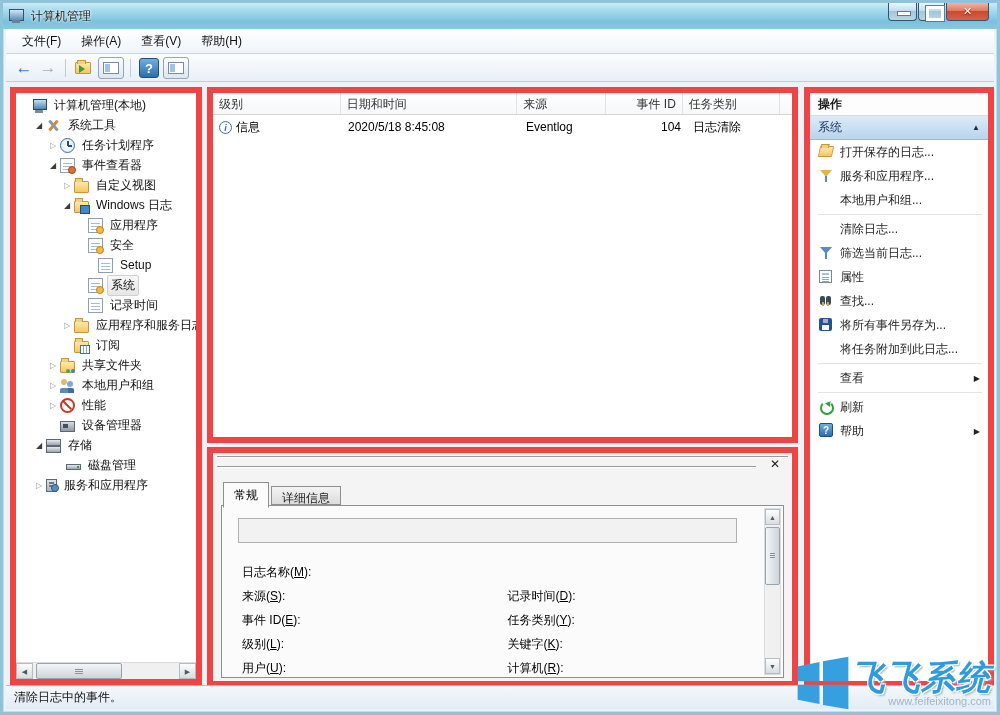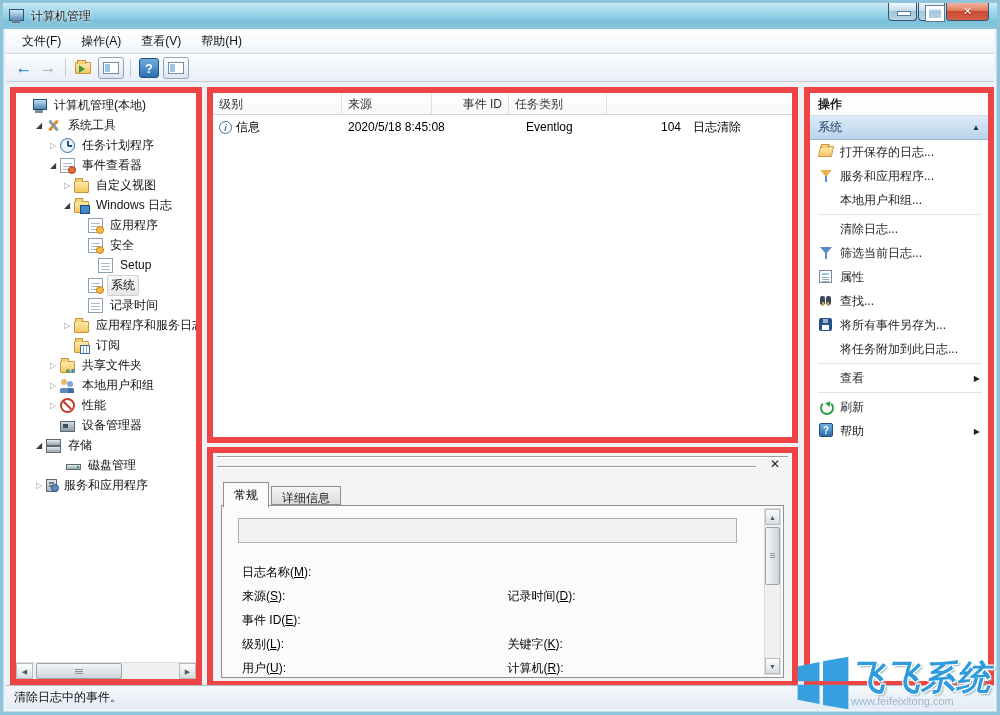--- a/index.html
+++ b/index.html
@@ -197,21 +197,21 @@
   .i-openfolder::before { content:""; position:absolute; left:0; top:-3px; width:6px; height:3px;
     background:#f5cf7d; border:1px solid #c9973a; border-bottom:none; }
 
   
   .statusbar { position:absolute; left:3px; right:3px; bottom:3px; height:24px;
     background:linear-gradient(#f5f8fb,#e2ebf5); border-top:1px solid #aebccа; border-top:1px solid #aebcca;
     font-size:12px; color:#111; line-height:23px; padding-left:8px; }
 
   
   .watermark { position:absolute; right:6px; bottom:1px; display:flex; align-items:center; z-index:10; pointer-events:none; }
-  .wm-text { text-align:left; }
+  .wm-text { text-align:right; }
   .wm-brand { font-size:34px; font-weight:bold; font-style:italic; color:#2f9bdd; letter-spacing:1px; line-height:34px;
     text-shadow:-1px -1px 0 #fff,1px -1px 0 #fff,-1px 1px 0 #fff,1px 1px 0 #fff,2px 2px 2px #9bb; }
   .wm-url { font-size:11px; color:#9fb6c8; margin-top:1px; }
 </style>
 </head>
 <body>
 
 <div class="window">
 
   <div class="titlebar">
@@ -354,20 +354,21 @@
     <div class="hscroll">
       <span class="sbtn left">◀</span>
       <span class="hthumb"></span>
       <span class="sbtn right">▶</span>
     </div>
   </div>
 
   <div class="panel list-panel">
     <div class="lheader">
       <div class="hcell" style="width:129px">级别</div>
+      <div class="hcell" style="width:178px">日期和时间</div>
       <div class="hcell" style="width:90px">来源</div>
       <div class="hcell num" style="width:77px;text-align:right">事件 ID</div>
       <div class="hcell" style="width:98px">任务类别</div>
       <div class="hcell" style="flex:1;border-right:none"></div>
     </div>
     <div class="lrow">
       <div class="ccell" style="width:129px">
           <span class="info-ic">i</span>
           <span>信息</span>
         </div>
@@ -392,20 +393,21 @@
         <div class="frow">
           <div class="fcell"><span>日志名称(</span><u>M</u><span>):</span></div>
           <div class="fcell"></div>
         </div>
         <div class="frow">
           <div class="fcell"><span>来源(</span><u>S</u><span>):</span></div>
           <div class="fcell"><span>记录时间(</span><u>D</u><span>):</span></div>
         </div>
         <div class="frow">
           <div class="fcell"><span>事件 ID(</span><u>E</u><span>):</span></div>
+          <div class="fcell"><span>任务类别(</span><u>Y</u><span>):</span></div>
         </div>
         <div class="frow">
           <div class="fcell"><span>级别(</span><u>L</u><span>):</span></div>
           <div class="fcell"><span>关键字(</span><u>K</u><span>):</span></div>
         </div>
         <div class="frow">
           <div class="fcell"><span>用户(</span><u>U</u><span>):</span></div>
           <div class="fcell"><span>计算机(</span><u>R</u><span>):</span></div>
         </div>
       </div>

